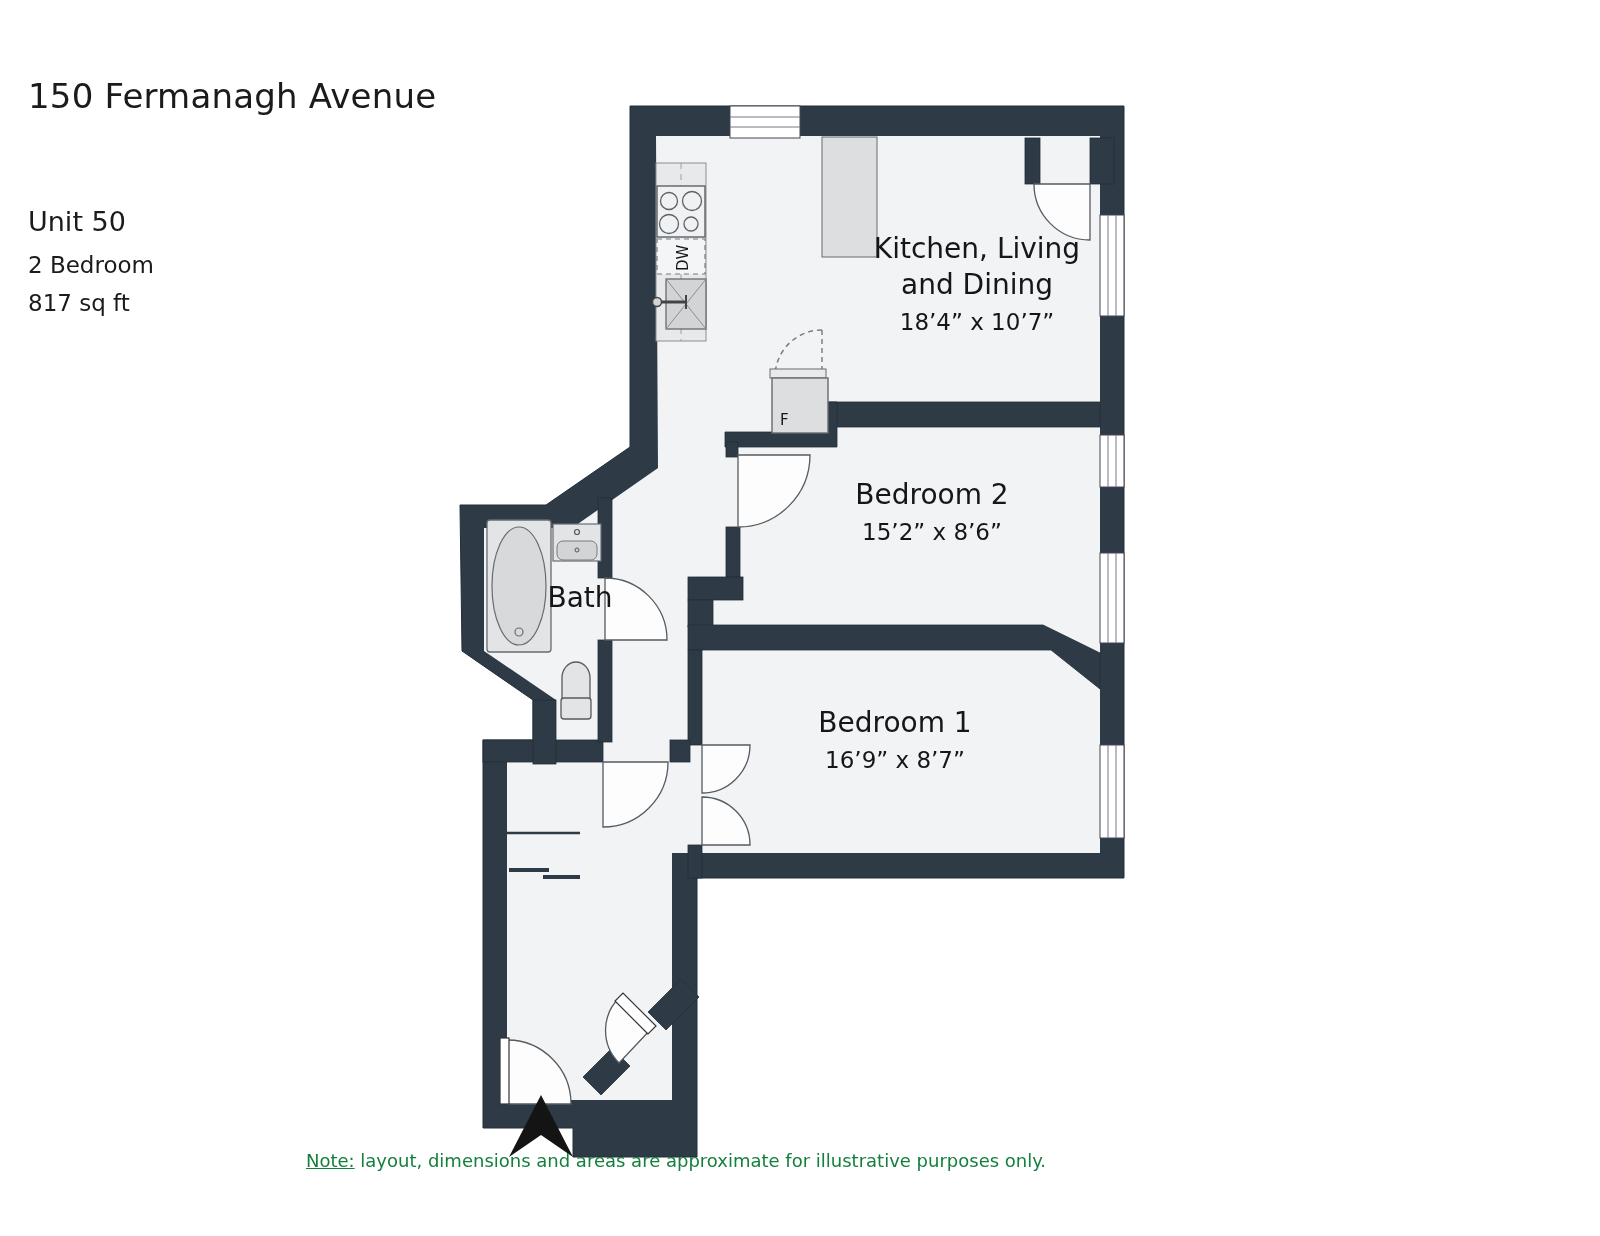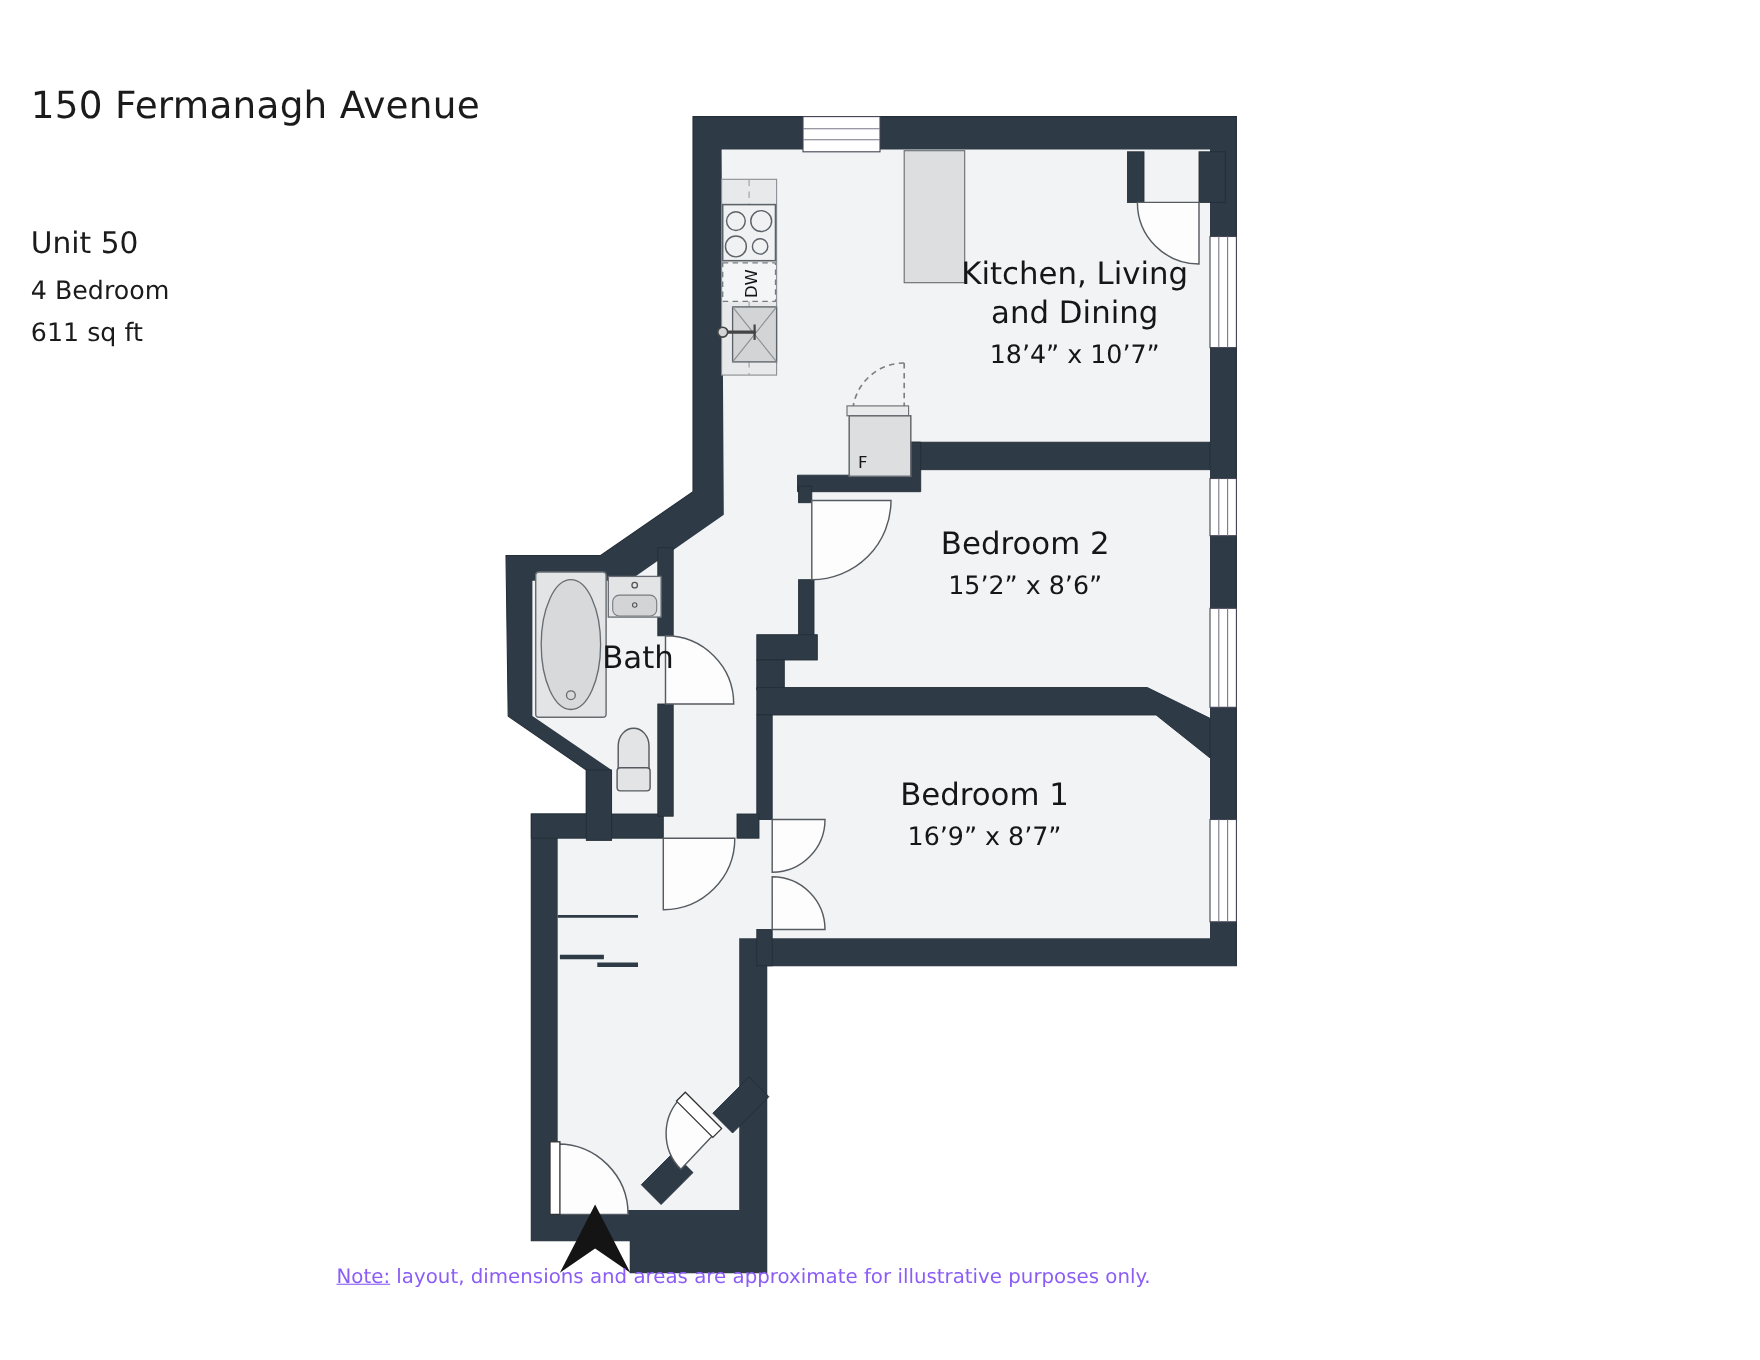--- a/index.html
+++ b/index.html
@@ -4,36 +4,36 @@
 <style>
   html,body{margin:0;padding:0;background:#ffffff;}
   #stage{position:relative;width:1352px;height:1236px;background:#ffffff;overflow:hidden;
          font-family:"DejaVu Sans","Liberation Sans",sans-serif;color:#1b1b1b;}
   #plan-svg{position:absolute;left:0;top:0;width:1600px;height:1236px;}
   .hdr{position:absolute;left:28px;}
   #address{top:76px;font-size:34px;font-weight:500;letter-spacing:.2px;}
   #unit{top:206px;font-size:27px;}
   #bedtype{top:252px;font-size:23px;}
   #area{top:290px;font-size:23px;}
-  #note{position:absolute;left:0;right:0;top:1150px;text-align:center;font-size:18px;color:#8b5cf6;}
+  #note{position:absolute;left:0;right:0;top:1150px;text-align:center;font-size:18px;color:#15803d;}
   #note .u{text-decoration:underline;}
   svg text{font-family:"DejaVu Sans","Liberation Sans",sans-serif;fill:#161616;}
   .room-name{font-size:28px;}
   .room-dims{font-size:23px;}
   .appl-label{font-size:15px;}
 </style>
 </head>
 <body>
 
 <div id="stage">
 
   <div id="address" class="hdr">150 Fermanagh Avenue</div>
   <div id="unit" class="hdr">Unit 50</div>
-  <div id="bedtype" class="hdr">4 Bedroom</div>
-  <div id="area" class="hdr">611 sq ft</div>
+  <div id="bedtype" class="hdr">2 Bedroom</div>
+  <div id="area" class="hdr">817 sq ft</div>
 
   <svg id="plan-svg" viewBox="0 0 1600 1236">
 
     <g stroke="#232e38" stroke-width="1" fill="#2e3a45">
       <path d="M630,106 L1124,106 L1124,878 L697,878 L697,1157 L573,1157 L573,1128 L483,1128 L483,740 L533,740 L533,700 L462,651 L460,505 L546,505 L630,447 Z"></path>
     </g>
 
     <path d="M656,136 L1100,136 L1100,853 L672,853 L672,1100 L507,1100 L507,740 L556,740 L556,700 L484,651 L484,528 L572,528 L658,468 Z" fill="#f2f3f5"></path>
 
     <g stroke="#232e38" stroke-width="0.8" fill="#2e3a45">

